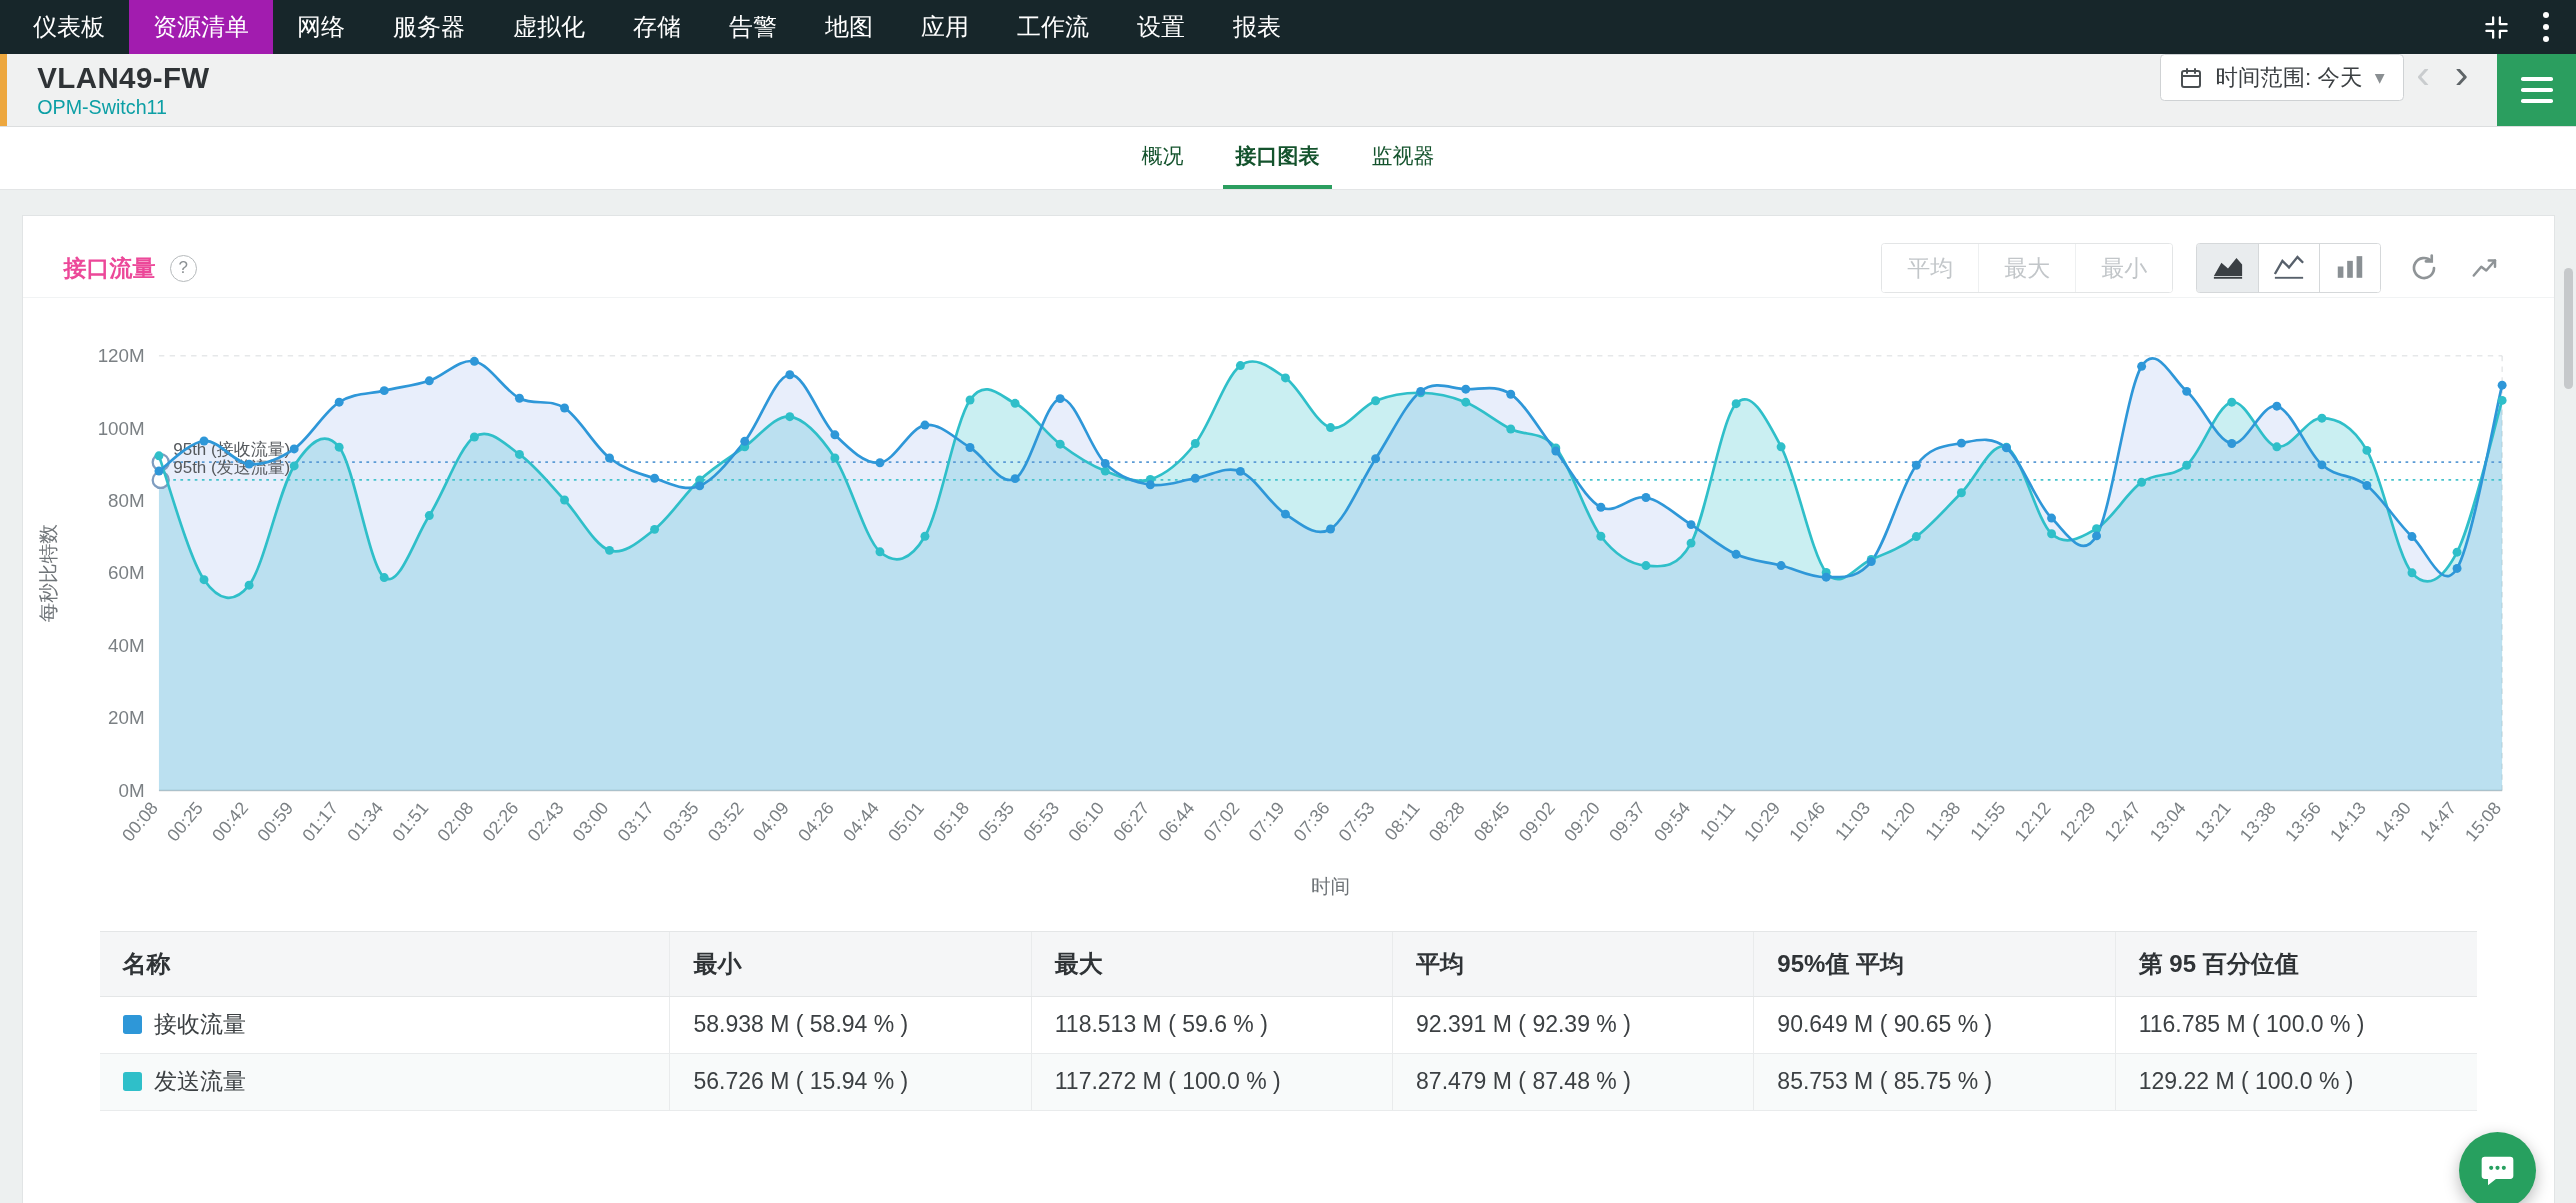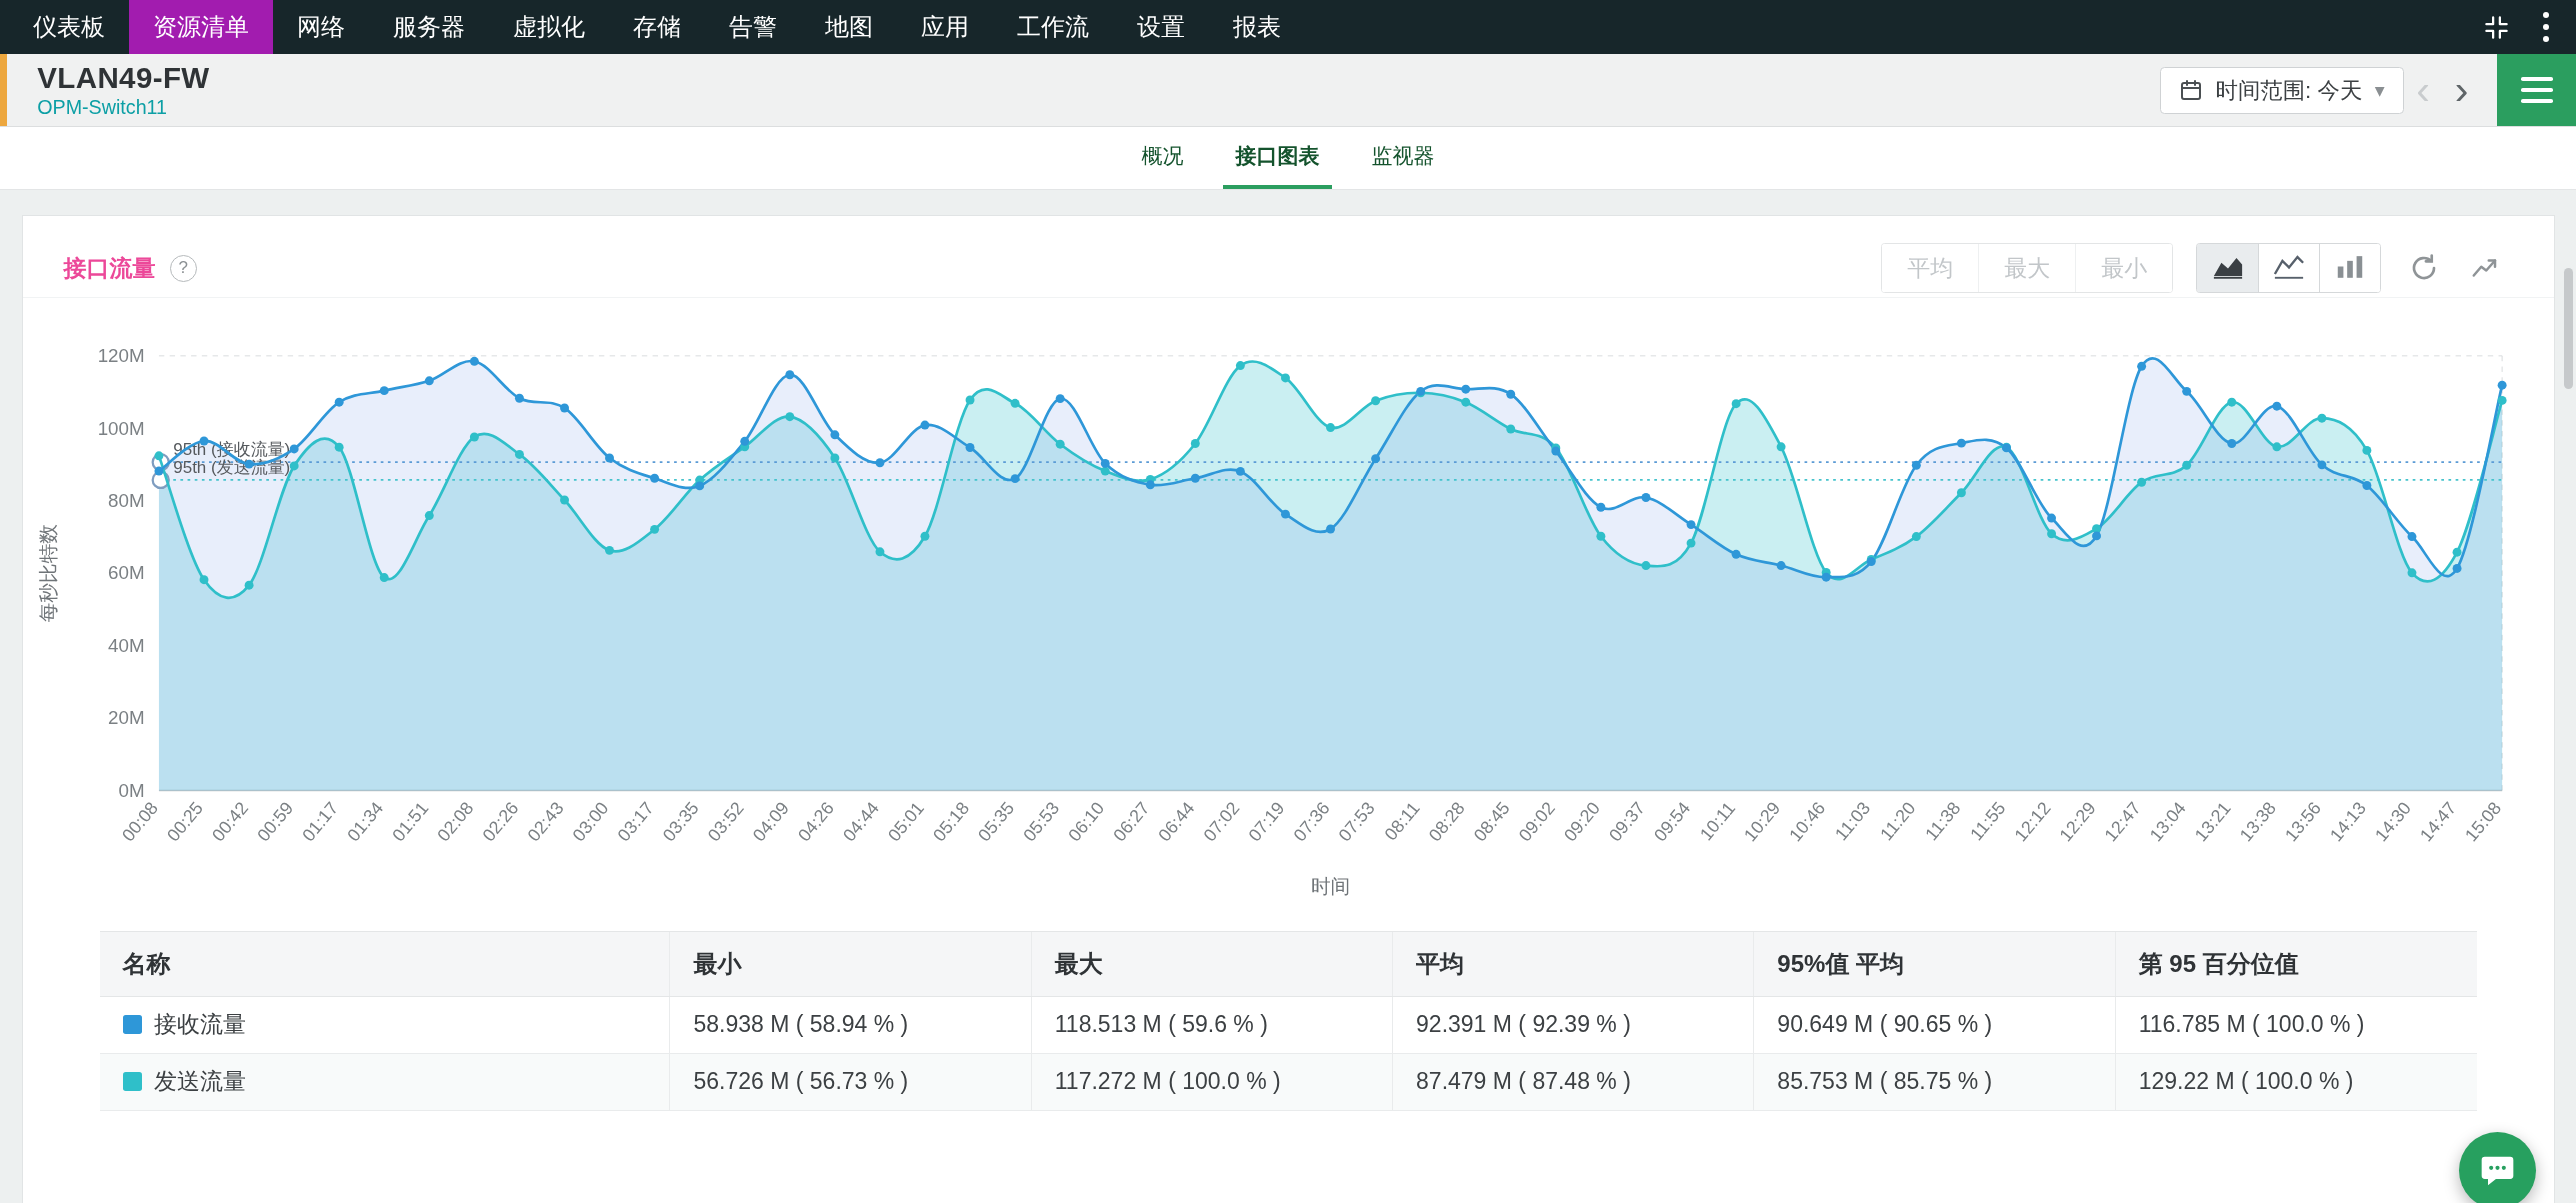--- a/index.html
+++ b/index.html
@@ -16,21 +16,21 @@
   .nav-icon{display:flex;align-items:center;justify-content:center;cursor:pointer}
   .kebab{display:flex;flex-direction:column;gap:5.4px;padding:3.6px}
   .kebab i{width:6.3px;height:6.3px;border-radius:50%;background:#fff}
 
   
   .page-header{height:73px;background:#f0f1f1;border-bottom:0.9px solid #dcdedf;display:flex;align-items:stretch;flex:0 0 auto}
   .accent{width:7.2px;background:#eda73e;flex:0 0 auto}
   .title-block{margin-left:30px;display:flex;flex-direction:column;justify-content:center;gap:1px}
   .title-block h1{font-size:29.5px;font-weight:700;color:#2f3336;letter-spacing:0.4px}
   .device-link{font-size:19.7px;color:#0c9fa5;text-decoration:none;cursor:pointer}
-  .header-controls{margin-left:auto;display:flex;align-items:center}
+  .header-controls{margin-left:auto;display:flex;}
   .time-range{display:flex;align-items:center;gap:12.5px;background:#fff;border:0.9px solid #cfd2d4;border-radius:4.5px;
     height:47px;padding:0 18px;font-size:22.4px;color:#3c4043;cursor:pointer;font-family:inherit}
   .caret{color:#8a8f92;font-size:19.7px}
   .chev{font-size:41px;line-height:41px;padding:0 12.5px;color:#5f6568;cursor:pointer;user-select:none}
   .chev.disabled{color:#c9ccce}
   .menu-btn{width:79px;height:100%;background:#2b9e5f;border:none;display:flex;align-items:center;justify-content:center;
     cursor:pointer;margin-left:16px}
   .hamburger{display:flex;flex-direction:column;gap:7.2px}
   .hamburger i{display:block;width:32px;height:3.6px;background:#fff;border-radius:1.8px}
 
@@ -439,21 +439,21 @@
               <td>90.649 M ( 90.65 % )</td>
               <td>116.785 M ( 100.0 % )</td>
             </tr>
             <tr class="alt">
               <td>
                   <span class="name-cell">
                     <span class="swatch" style="background: rgb(47, 191, 201);"></span>
                     <span>发送流量</span>
                   </span>
                 </td>
-              <td>56.726 M ( 56.73 % )</td>
+              <td>56.726 M ( 15.94 % )</td>
               <td>117.272 M ( 100.0 % )</td>
               <td>87.479 M ( 87.48 % )</td>
               <td>85.753 M ( 85.75 % )</td>
               <td>129.22 M ( 100.0 % )</td>
             </tr>
           </tbody>
         </table>
       </div>
 
     </section>

